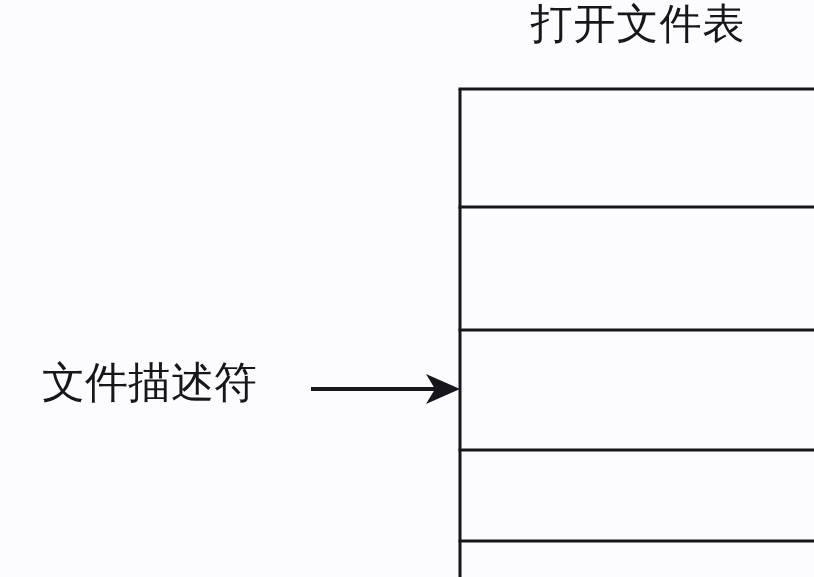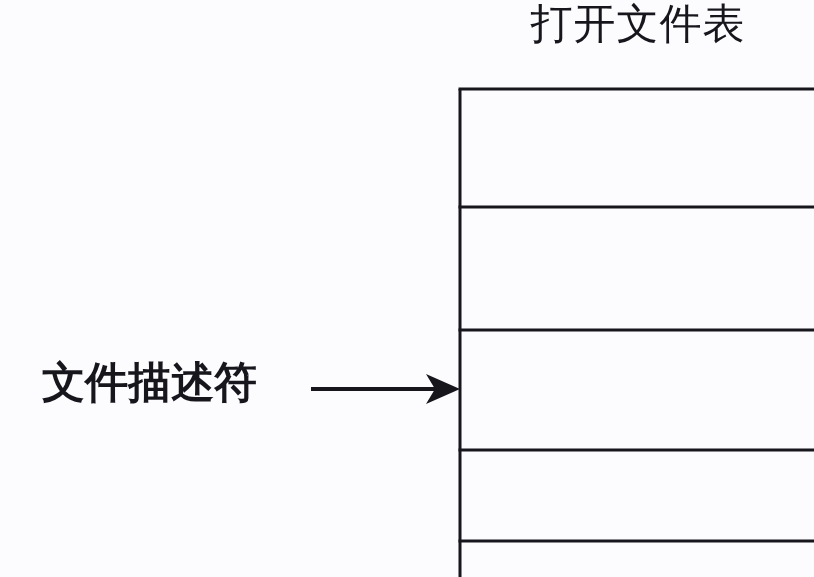--- a/index.html
+++ b/index.html
@@ -37,21 +37,21 @@
   }
   .fd-label {
     position: absolute;
     left: 34px;
     top: 360px;
     font-size: 43px;
     line-height: 1.05;
     letter-spacing: 0px;
     color: #16161c;
     white-space: nowrap;
-    font-weight: 700;
+    font-weight: 400;
   }
   .table-svg, .arrow-svg {
     position: absolute;
     left: 0;
     top: 0;
   }
 </style>
 </head>
 <body>
 

